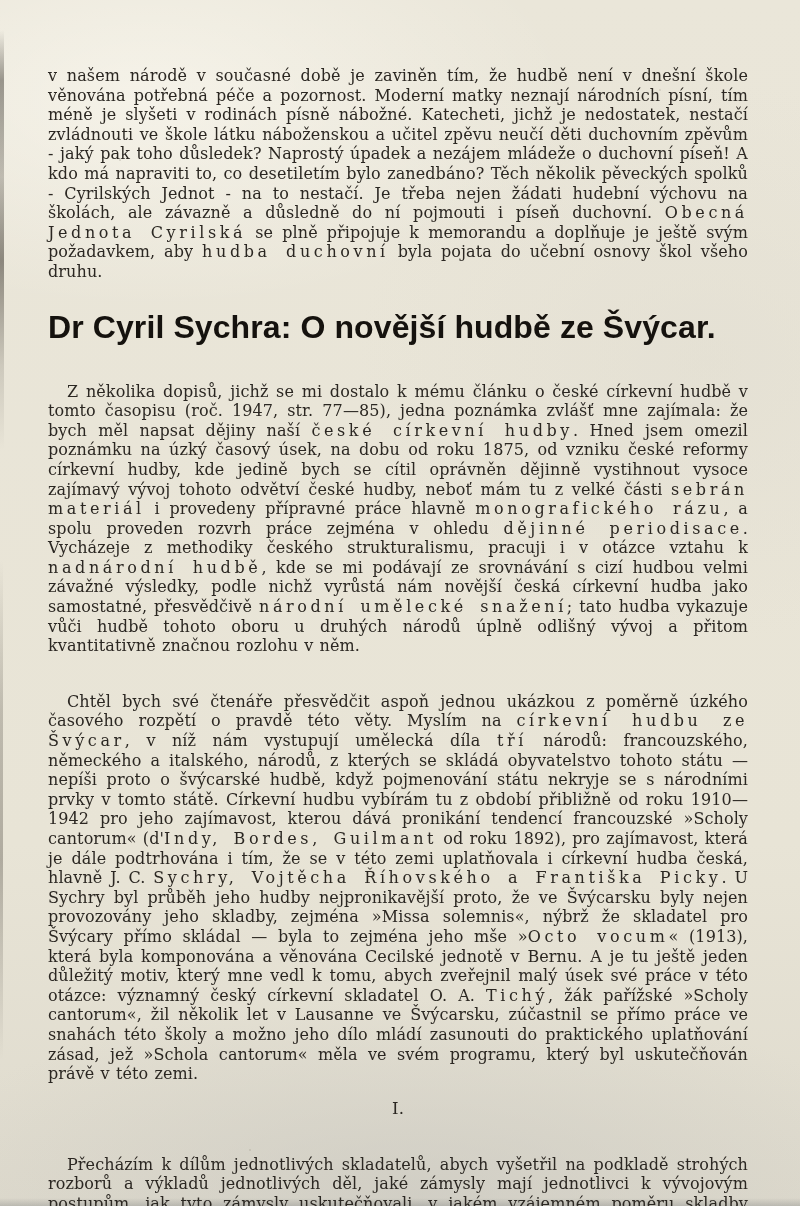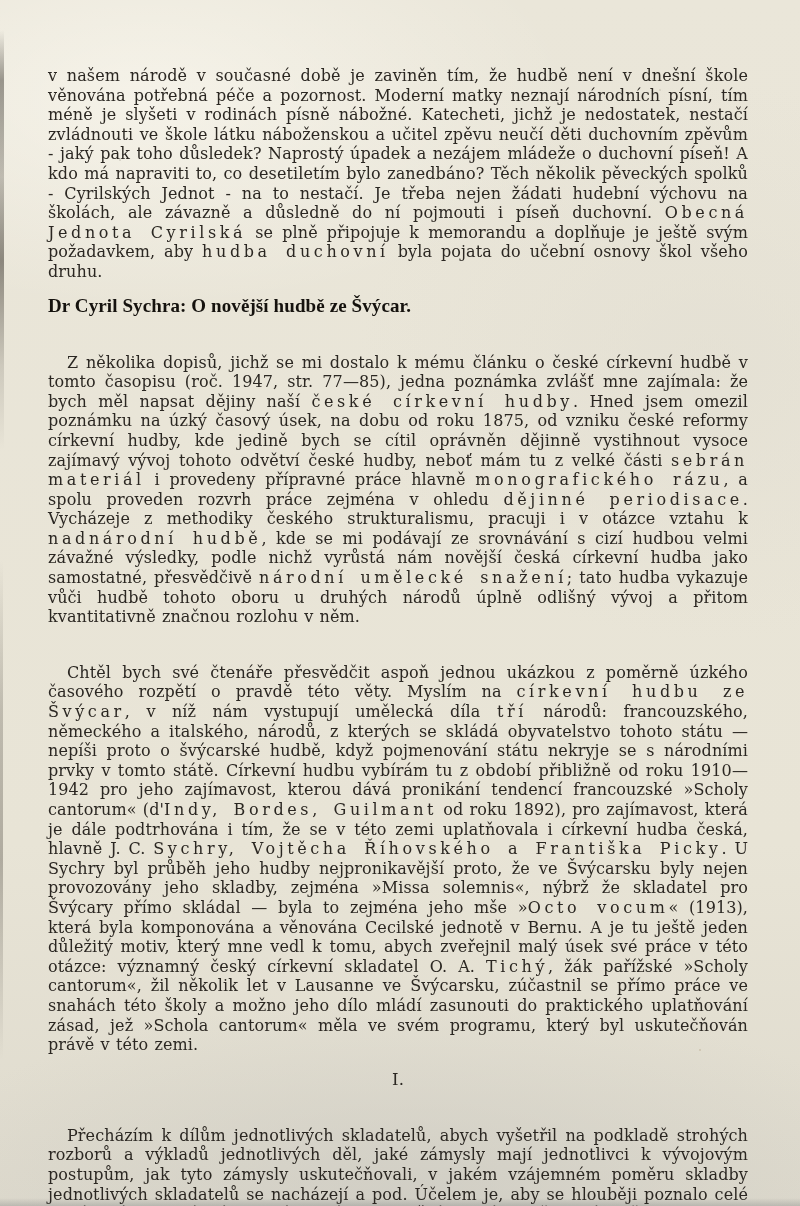--- a/index.html
+++ b/index.html
@@ -83,24 +83,24 @@
     text-align: justify;
     letter-spacing: 0.1px;
     word-spacing: 1px;
   }
   .para.indent { text-indent: 19px; margin-top: 36px; }
   .sperr {
     letter-spacing: 3.6px;
     word-spacing: 4px;
   }
   h1.heading {
-    margin: 13px 0 23px 0;
-    font-family: Liberation Serif, serif;
+    margin: 27px 0 23px 0;
+    font-family: Liberation Sans, sans-serif;
     font-weight: 700;
-    font-size: 19px;
+    font-size: 32px;
     letter-spacing: 0.1px;
     color: #15120e;
   }
   .section-label {
     margin: 15px 0 13px 0;
     text-align: center;
     font-size: 16.5px;
     line-height: 20px;
   }
   .page-number {

